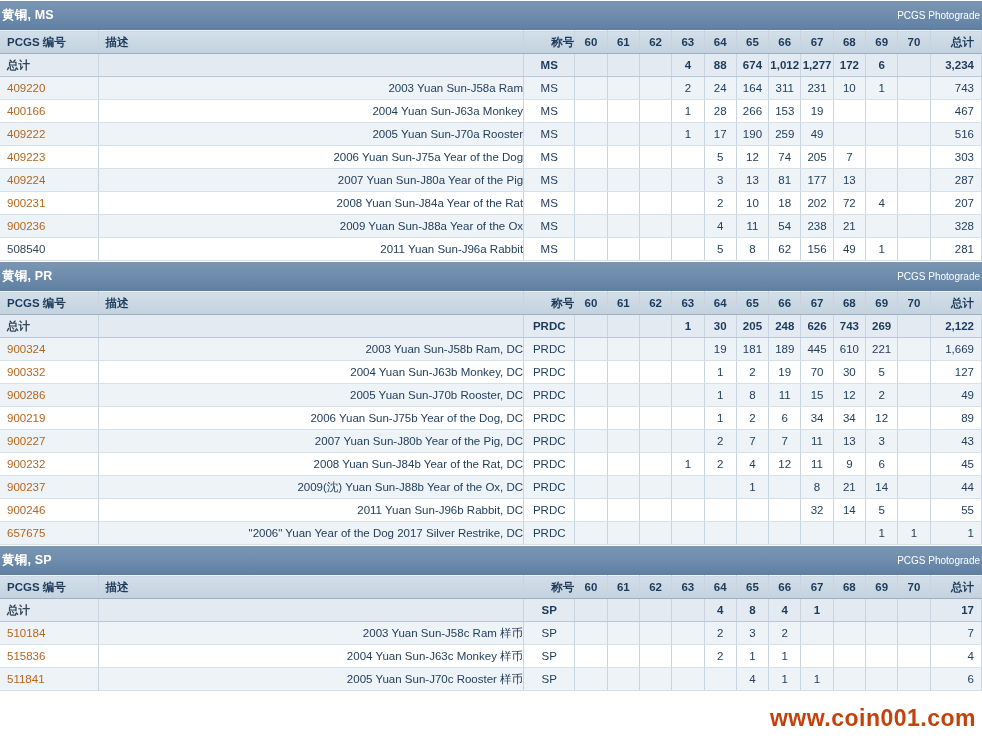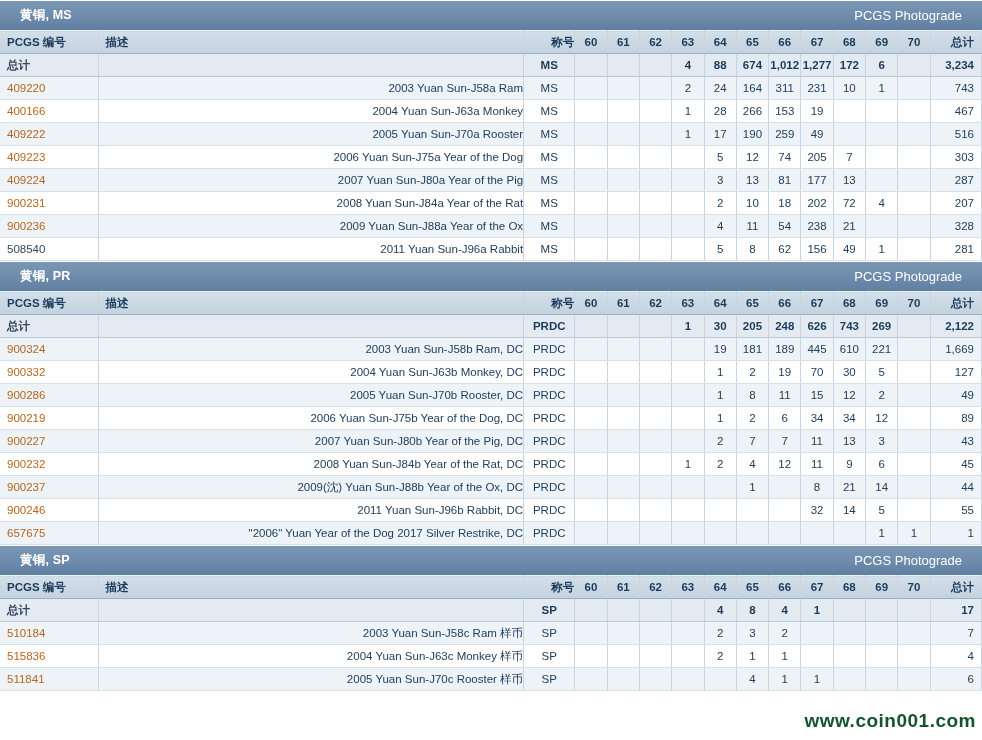--- a/index.html
+++ b/index.html
@@ -15,30 +15,30 @@
     overflow: hidden;
   }
   .section { width: 982px; }
   .sec-header {
     height: 30px;
     background: linear-gradient(to bottom, #7a96b4 0%, #6e8cac 50%, #5f7fa2 100%);
     color: #ffffff;
     display: flex;
     align-items: center;
     justify-content: space-between;
-    padding: 0 20px;
+    padding: 0 2px;
     border-top: 1px solid #ffffff;
   }
   .sec-title {
     font-size: 12.5px;
     font-weight: bold;
     letter-spacing: .2px;
   }
   .sec-brand {
-    font-size: 13px;
+    font-size: 10px;
     font-weight: normal;
   }
   table.grade-table {
     width: 982px;
     border-collapse: collapse;
     table-layout: fixed;
   }
   table.grade-table th, table.grade-table td {
     font-size: 11.5px;
     padding: 0;
@@ -85,23 +85,23 @@
   td.tot { text-align: right; padding-right: 7px; font-weight: normal; }
   tr.row-total td.tot { font-weight: bold; }
   td.desc { text-align: right; padding-left: 7px; }
   td.name { text-align: center; }
   tr.row-total td.name { font-weight: bold; }
 
   .watermark {
     position: absolute;
     right: 6px;
     bottom: 8px;
-    font-size: 19px;
+    font-size: 23px;
     font-weight: bold;
-    color: #14532d;
+    color: #c2410c;
     letter-spacing: .5px;
     text-shadow: 0 1px 0 rgba(255,255,255,.6);
     pointer-events: none;
     font-family: "Liberation Sans", sans-serif;
   }
 </style>
 </head>
 <body>
 
 <div id="page">

